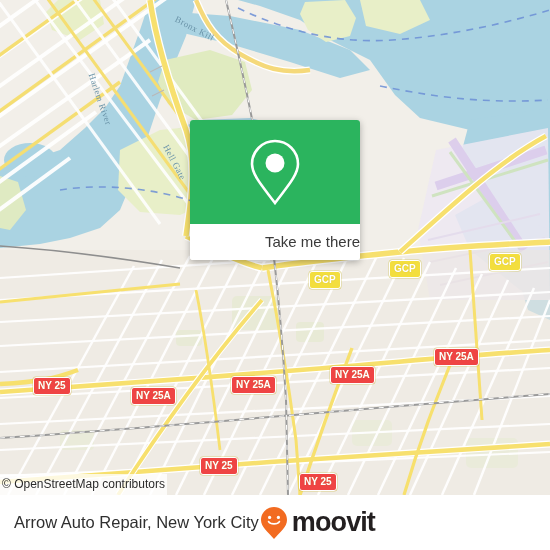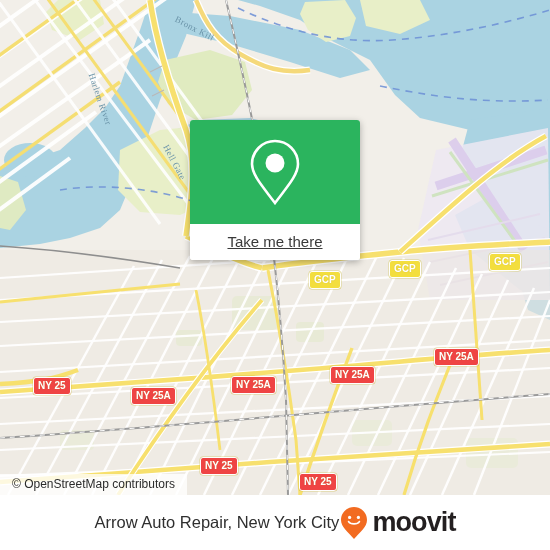--- a/index.html
+++ b/index.html
@@ -27,43 +27,43 @@
     border-radius:3px;color:#ffffff;font-size:10px;font-weight:bold;
     line-height:1;padding:2.5px 4px 3px;white-space:nowrap;
     text-shadow:0 0 1px rgba(170,150,20,.55);
     box-shadow:0 0 0 .5px rgba(200,185,60,.55);
   }
   .shield.gcp{background:#F3DE3E;}
 
   
   .attrib{
     position:absolute;left:0;bottom:0;height:21px;line-height:21px;
-    padding:0 12px;background:rgba(255,255,255,.78);color:#2b2b2b;
+    padding:0 2px;background:rgba(255,255,255,.78);color:#2b2b2b;
     font-size:12px;white-space:nowrap;
   }
 
   
   .card{
     position:absolute;left:190px;top:120px;width:170px;height:140px;
     background:#ffffff;border-radius:3px;
     box-shadow:0 2px 7px rgba(0,0,0,.30);overflow:hidden;
   }
   .card-top{
     height:104px;background:#2BB45E;display:flex;align-items:center;justify-content:center;
   }
   .card-label{
-    height:36px;line-height:36px;text-align:center;color:#3a3a3a;
-    font-size:15px;background:#ffffff;text-decoration:underline;
+    height:36px;line-height:36px;text-align:right;color:#3a3a3a;
+    font-size:15px;background:#ffffff;
   }
 
   
   .footer{
     position:absolute;left:0;top:495px;width:550px;height:55px;
     background:#ffffff;display:flex;align-items:center;
-    justify-content:center;padding:0 14px;box-sizing:border-box;
+    justify-content:flex-start;padding:0 14px;box-sizing:border-box;
   }
   .footer-title{font-size:16.5px;color:#2f2f2f;white-space:nowrap;}
   .brand{display:flex;align-items:center;gap:3px;}
   .brand-word{font-size:27px;color:#231f20;letter-spacing:-.9px;font-weight:bold;}
 </style>
 </head>
 <body>
 
 <div class="screen">
 

